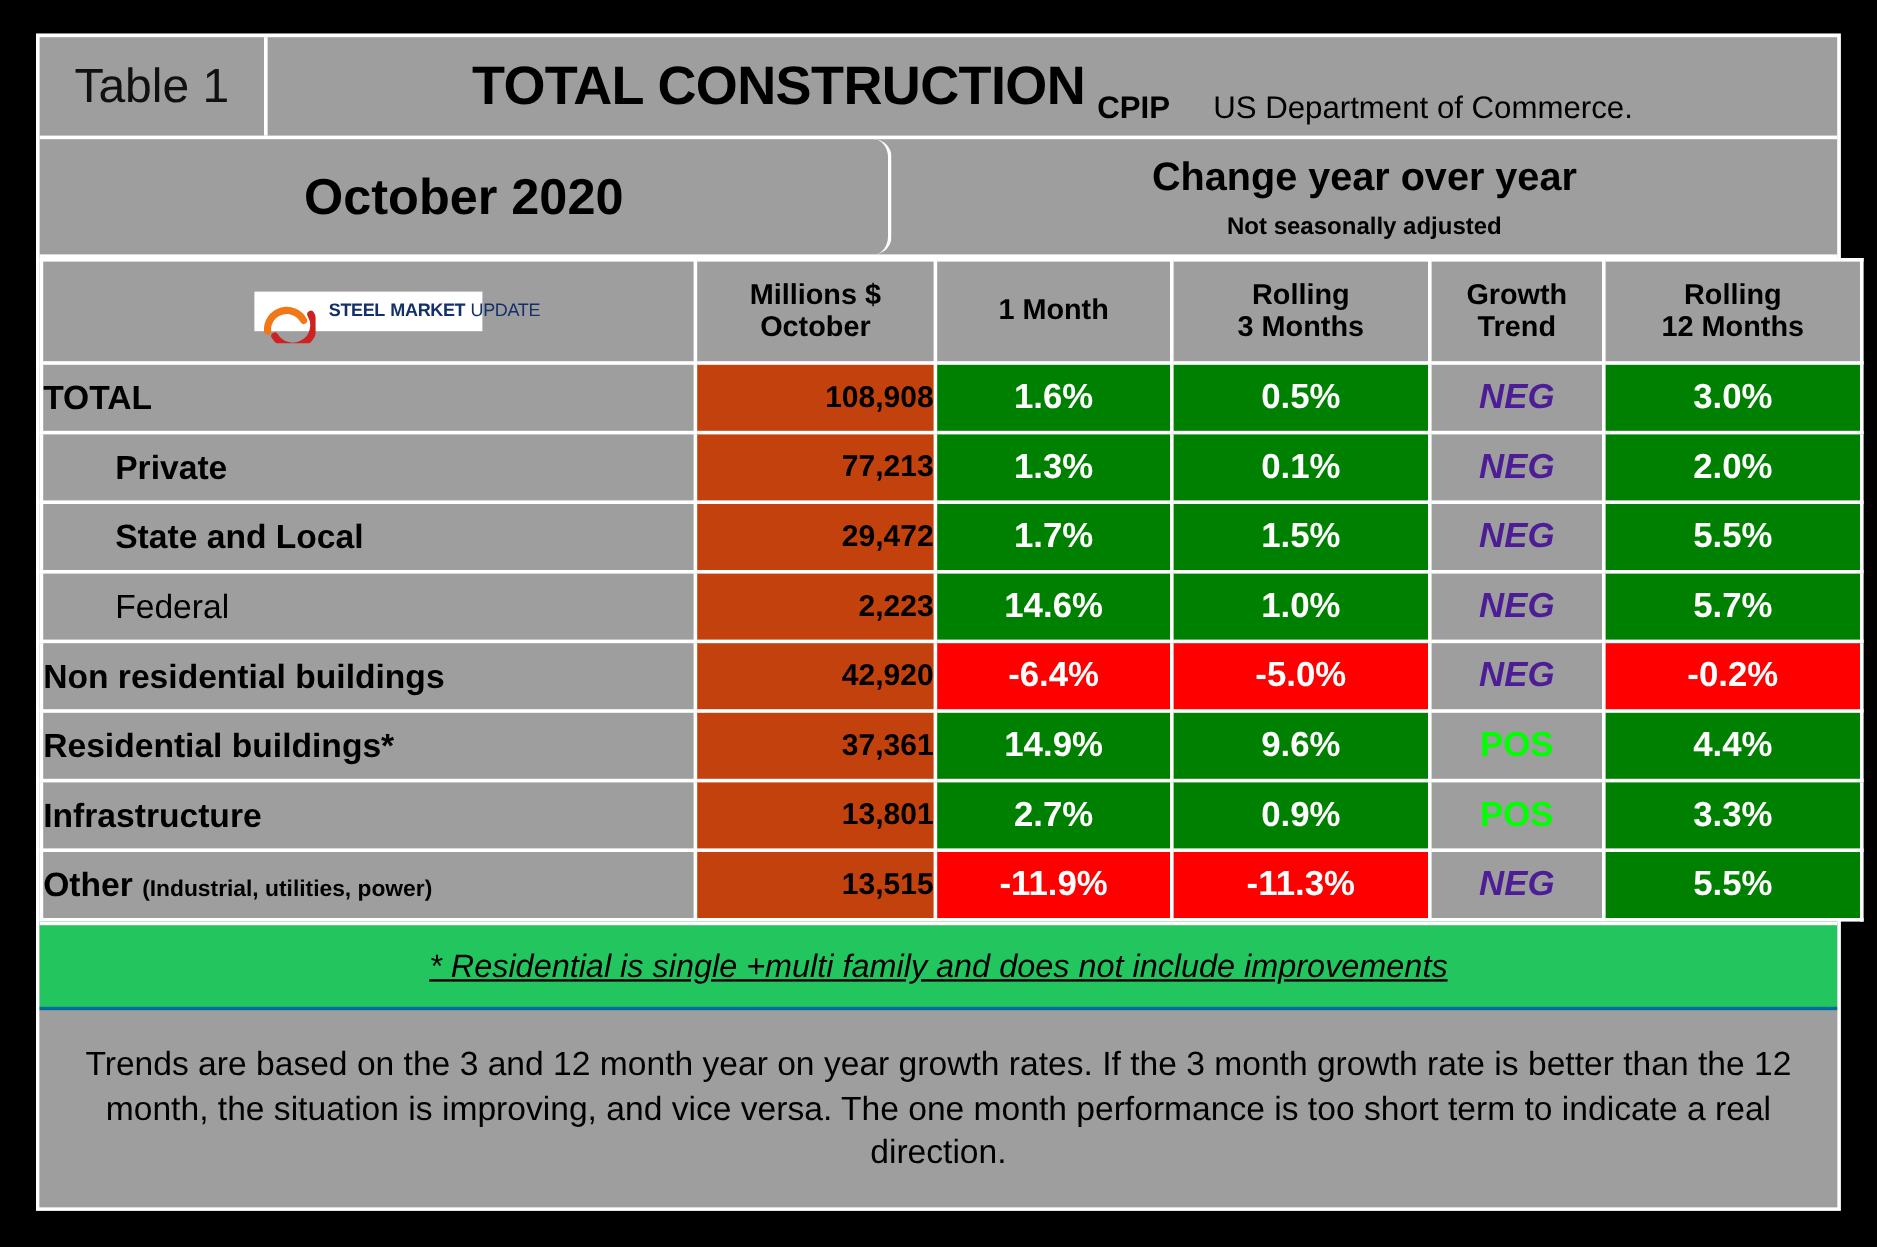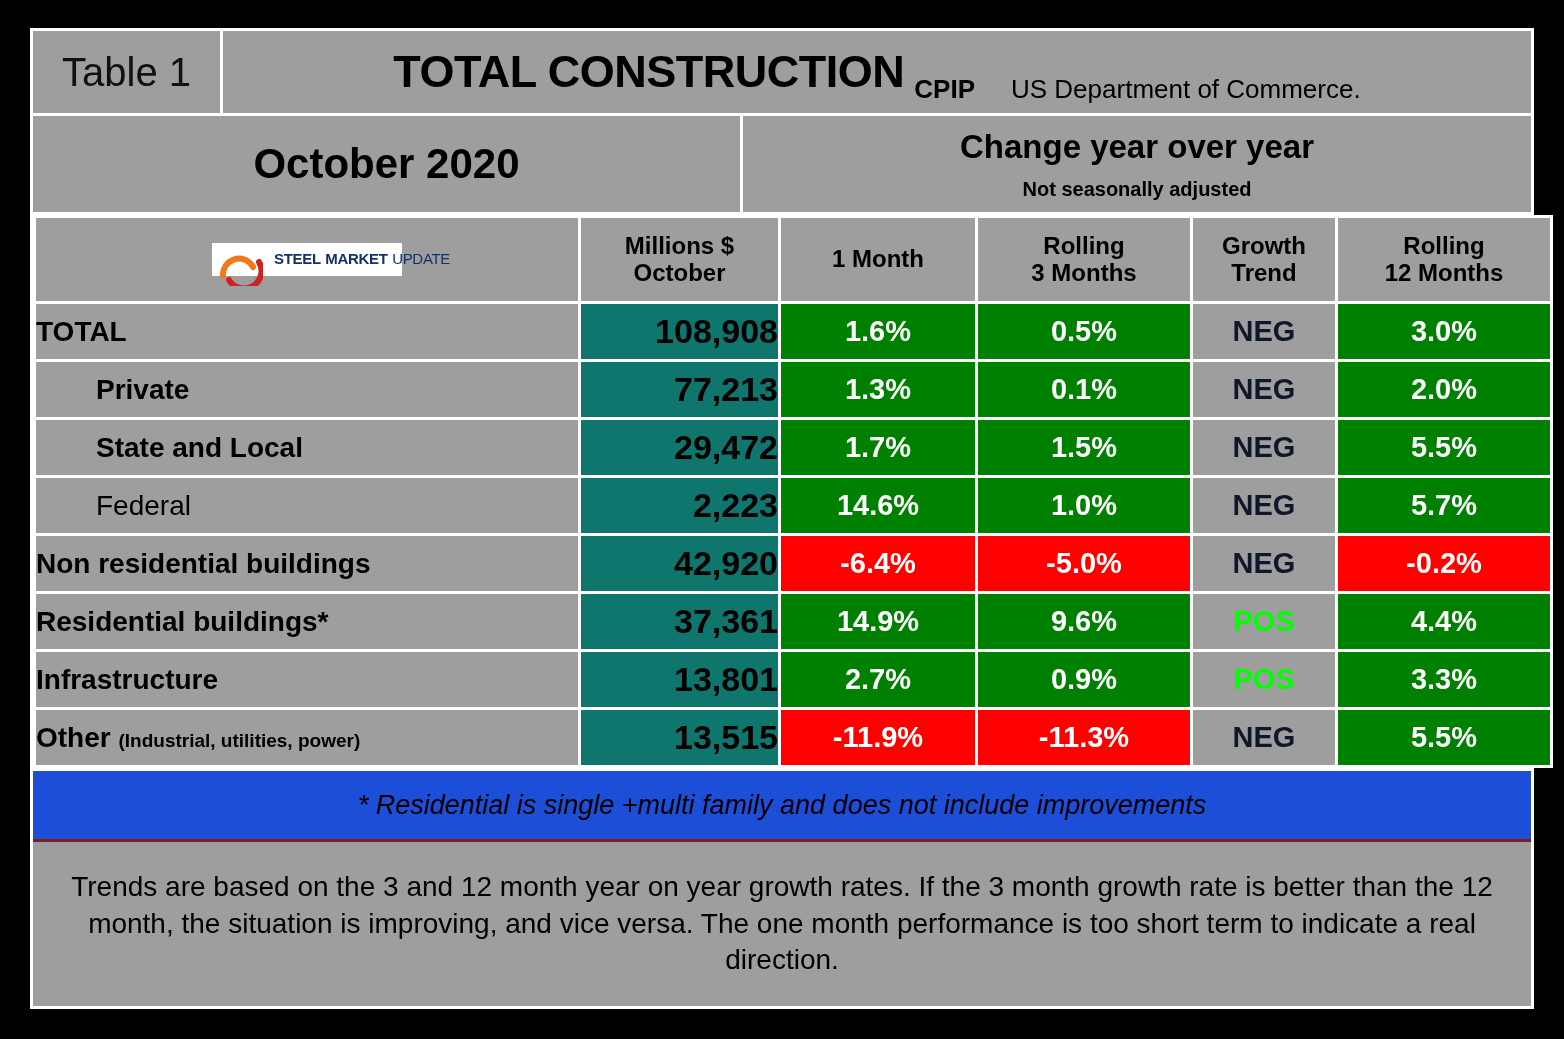--- a/index.html
+++ b/index.html
@@ -83,20 +83,21 @@
     height: 96px;
     flex: 0 0 auto;
   }
   .sub-left {
     width: 710px;
     display: flex;
     align-items: center;
     justify-content: center;
     border-right: 3px solid #ffffff;
     box-sizing: border-box;
+    border-radius: 15px;
   }
   .sub-left span {
     font-size: 42px;
     font-weight: bold;
     color: #000000;
   }
   .sub-right {
     flex: 1;
     display: flex;
     flex-direction: column;
@@ -185,22 +186,22 @@
     vertical-align: middle;
   }
   td.rowlabel.indent { padding-left: 60px; }
   td.rowlabel.light { font-weight: normal; }
   td.rowlabel .sub {
     font-size: 19px;
     font-weight: bold;
     margin-top: 44px;
   }
   td.value {
-    background: #0f766e;
-    font-size: 34px;
+    background: #c2410c;
+    font-size: 25px;
     font-weight: bold;
     color: #000000;
     text-align: right;
     padding-right: 14px;
     vertical-align: middle;
   }
   td.pct {
     text-align: center;
     vertical-align: middle;
     font-size: 29px;
@@ -209,33 +210,34 @@
   }
   td.pct.green { background: #008000; }
   td.pct.red   { background: #ff0000; margin-top: 15px; }
   td.trend {
     background: #9e9e9e;
     text-align: center;
     vertical-align: middle;
     font-size: 29px;
     font-weight: bold;
   }
-  td.trend.neg { color: #0f172a; }
+  td.trend.neg { color: #4c1d95; font-style: italic; }
   td.trend.pos { color: #00ff00; }
 
   
   .footnote {
     border-top: 3px solid #ffffff;
-    border-bottom: 3px solid #7f1d1d;
+    border-bottom: 3px solid #0369a1;
     height: 68px;
     display: flex;
     align-items: center;
     justify-content: center;
-    background: #1d4ed8;
+    background: #22c55e;
     flex: 0 0 auto;
+    text-decoration: underline;
   }
   .footnote span {
     font-size: 27px;
     font-style: italic;
     color: #000000;
   }
   .note {
     flex: 1 1 auto;
     display: flex;
     align-items: center;

